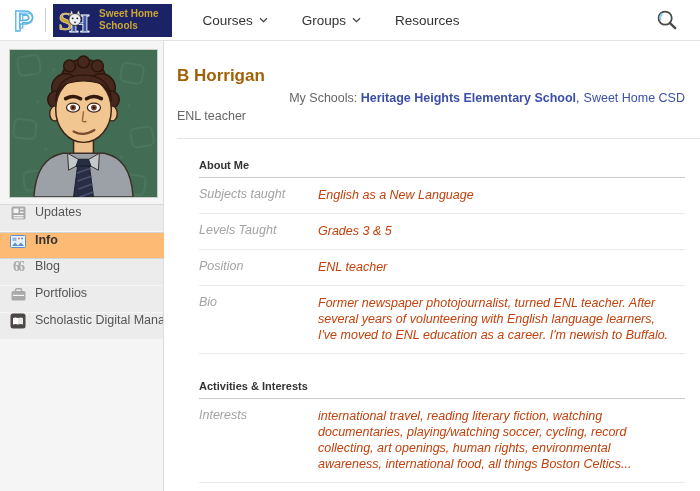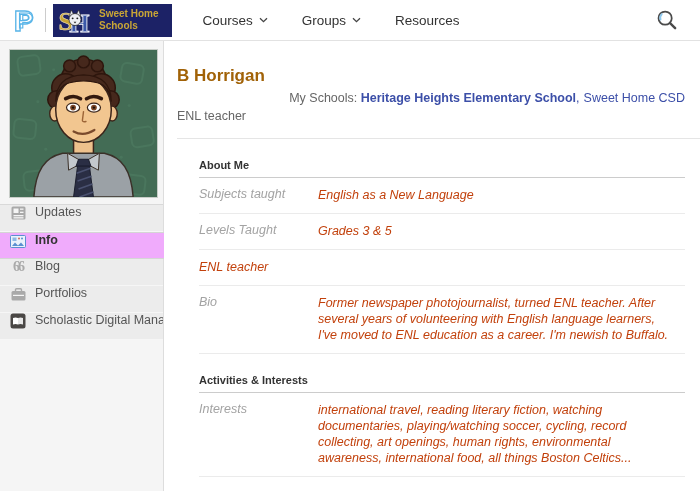--- a/index.html
+++ b/index.html
@@ -38,39 +38,39 @@
   }
   .avatar-frame svg { display:block; }
   .side-menu { border-top:1px solid #d9d9d9; }
   .menu-item {
     height:27px; display:flex; gap:9px;
     padding-left:10px; background:#ececec; border-bottom:1px solid #f6f6f6;
     font-size:12.5px; color:#555; cursor:pointer; white-space:nowrap; overflow:hidden;
   }
   .menu-item .mi-icon { width:16px; height:16px; flex:none; display:flex; align-items:center; justify-content:center; }
   .menu-item.active {
-    background:#f0abfc; font-weight:bold; color:#333;
+    background:#fdba74; font-weight:bold; color:#333;
     border-top:1px solid #d5d5d5; border-bottom:1px solid #d5d5d5;
     margin-right:-1px; position:relative; z-index:2;
   }
   .quote-glyph { font-family:"Liberation Serif", serif; font-weight:bold; font-size:14px; color:#aaa; letter-spacing:-2px; line-height:1; }
 
   
   .main { flex:1; background:#fff; }
   .profile-head { padding:11px 15px 0 13px; }
   .profile-name { margin:14px 0 5px 0; font-size:17px; font-weight:bold; color:#a16207; }
   .schools-line { font-size:12.5px; color:#666; margin-bottom:4px;text-align:right; }
   .schools-line a { color:#3c4fa8; text-decoration:none; cursor:pointer; }
   .school-link-primary { font-weight:bold; }
   .sep { color:#3c4fa8; margin-right:4px; }
   .role-line { font-size:12.5px; color:#666; }
   .head-divider { border:none; border-top:1px solid #e5e5e5; margin:15px 0 0 13px; }
 
   .info-section { margin:20px 15px 0 35px; }
-  .info-section + .info-section { margin-top:20px; }
+  .info-section + .info-section { margin-top:26px; }
   .section-title {
     margin:0; font-size:11px; font-weight:bold; color:#333;
     padding-bottom:6px; border-bottom:1px solid #ccc;
   }
   .info-row { display:flex; padding:9px 0 10px 0; border-bottom:1px solid #ebebeb;font-style:italic; }
   .info-label { width:119px; flex:none; font-size:12.5px; color:#a3a3a3; }
   .info-value { font-size:12.5px; color:#c2410c; line-height:1.28; max-width:354px; }
 </style>
 </head>
 <body>
@@ -274,20 +274,21 @@
       <h2 class="section-title">About Me</h2>
       <div class="info-row">
         <div class="info-label">Subjects taught</div>
         <div class="info-value">English as a New Language</div>
       </div>
       <div class="info-row">
         <div class="info-label">Levels Taught</div>
         <div class="info-value">Grades 3 &amp; 5</div>
       </div>
       <div class="info-row">
+        <div class="info-label">Position</div>
         <div class="info-value">ENL teacher</div>
       </div>
       <div class="info-row">
         <div class="info-label">Bio</div>
         <div class="info-value">Former newspaper photojournalist, turned ENL teacher. After several years of volunteering with English language learners, I've moved to ENL education as a career. I'm newish to Buffalo.</div>
       </div>
     </section>
 
     <section class="info-section">
       <h2 class="section-title">Activities &amp; Interests</h2>

